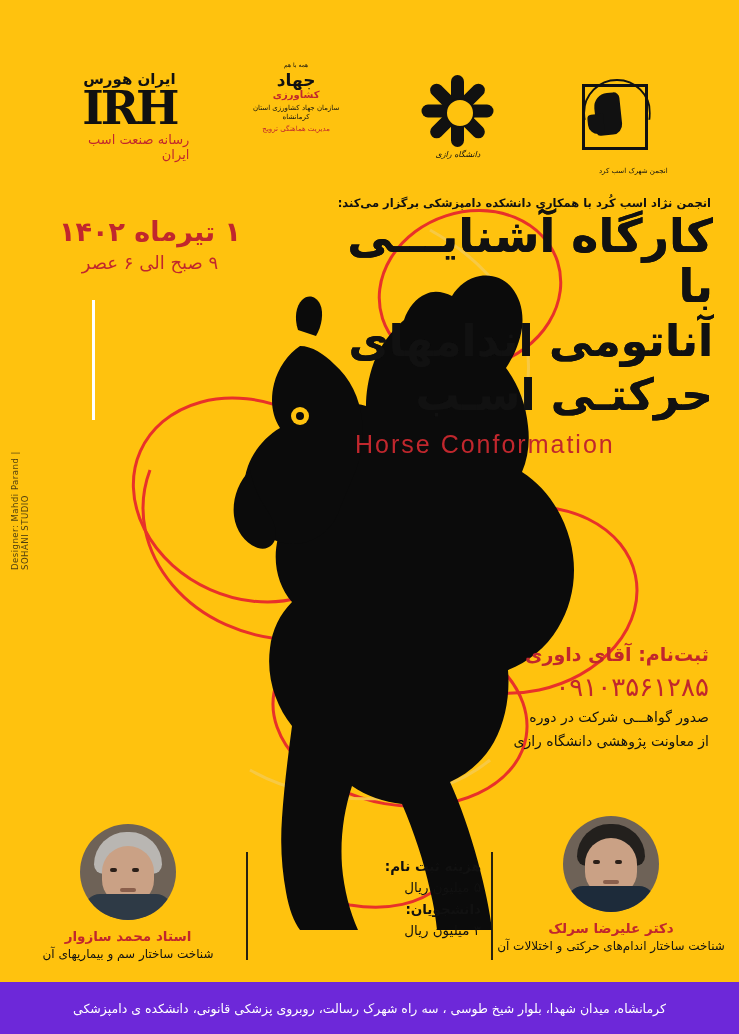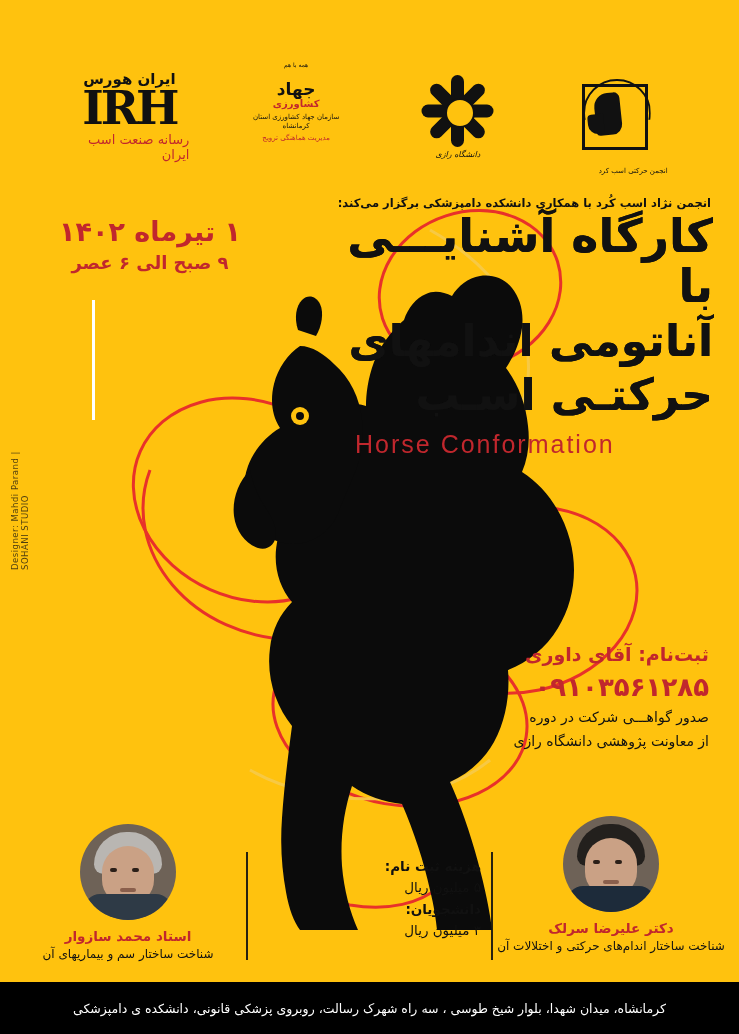--- a/index.html
+++ b/index.html
@@ -24,21 +24,21 @@
 
   
   .irh{width:120px;height:100px;display:flex;flex-direction:column;align-items:center;justify-content:center;}
   .irh .irh-fa{font-size:15px;font-weight:bold;color:#111;letter-spacing:-1px;line-height:1;}
   .irh .irh-mark{font-size:46px;font-weight:bold;color:#111;line-height:.95;letter-spacing:-3px;font-family:"DejaVu Serif","Liberation Serif",serif;}
   .irh .irh-sub{font-size:13px;color:#C1272D;margin-top:2px;}
 
   
   .jihad{width:120px;height:112px;display:flex;flex-direction:column;align-items:center;justify-content:flex-start;}
   .jihad .arc{font-size:6px;color:#111;letter-spacing:.5px;}
-  .jihad .jbox{margin-top:13px;display:flex;flex-direction:column;align-items:center;}
+  .jihad .jbox{margin-top:4px;display:flex;flex-direction:column;align-items:center;}
   .jihad .j1{font-size:17px;font-weight:bold;line-height:1;}
   .jihad .j2{font-size:10px;font-weight:bold;color:#C1272D;line-height:1.2;}
 
   
   .razi{width:110px;height:110px;display:flex;flex-direction:column;align-items:center;justify-content:center;}
   .flower{position:relative;width:74px;height:74px;}
   .flower .petal{
     position:absolute;left:50%;top:50%;width:13px;height:36px;margin-left:-6.5px;margin-top:-36px;
     background:#111;border-radius:7px 7px 2px 2px;transform-origin:50% 100%;
   }
@@ -74,34 +74,34 @@
   .t-en{
     margin-top:12px;color:#C1272D;font-size:25px;letter-spacing:2px;direction:ltr;text-align:left;
     padding-left:42px;font-family:"Liberation Sans",sans-serif;
   }
 
   
   .datebox{
     position:absolute;top:216px;left:56px;width:188px;text-align:center;color:#C1272D;
   }
   .datebox .d1{font-size:27px;font-weight:bold;line-height:1.2;}
-  .datebox .d2{font-size:18px;font-weight:bold;margin-top:4px;}
+  .datebox .d2{font-size:18px;font-weight:normal;margin-top:4px;}
   .divider-v{
     position:absolute;left:92px;top:300px;width:3px;height:120px;background:#fff;
   }
 
   
   .art{position:absolute;left:0;top:170px;width:739px;height:760px;}
 
   
   .reg{
     position:absolute;right:30px;top:640px;width:300px;text-align:right;
   }
   .reg .r1{color:#C1272D;font-size:19px;font-weight:bold;line-height:1.5;}
-  .reg .r2{color:#C1272D;font-size:26px;font-weight:bold;letter-spacing:1px;line-height:1.4;}
+  .reg .r2{color:#C1272D;font-size:26px;font-weight:normal;letter-spacing:1px;line-height:1.4;}
   .reg .r3{color:#111;font-size:14px;line-height:1.75;}
 
   
   .designer{
     position:absolute;left:10px;top:570px;width:150px;
     transform:rotate(-90deg);transform-origin:left top;
     color:#111;font-size:8.5px;direction:ltr;text-align:left;opacity:.75;
     letter-spacing:.5px;
   }
 
@@ -134,21 +134,21 @@
     position:absolute;right:258px;bottom:92px;width:220px;text-align:right;color:#111;
   }
   .fees .fl{font-size:13.5px;font-weight:bold;line-height:1.6;}
   .fees .fv{font-size:13.5px;line-height:1.6;}
 
   .divider-b1{position:absolute;right:246px;bottom:74px;width:2px;height:108px;background:#111;opacity:.9;}
   .divider-b2{position:absolute;left:246px;bottom:74px;width:2px;height:108px;background:#111;opacity:.9;}
 
   
   .footer{
-    position:absolute;left:0;bottom:0;width:739px;height:52px;background:#000000;
+    position:absolute;left:0;bottom:0;width:739px;height:52px;background:#6d28d9;
     display:flex;align-items:center;justify-content:center;
   }
   .footer span{color:#fff;font-size:12.5px;}
 </style>
 </head>
 <body>
 
 <div id="poster">
 
   <div class="logos">
@@ -182,21 +182,21 @@
         <div class="core"></div>
       </div>
       <div class="cap">دانشگاه رازی</div>
     </div>
 
     <div class="logo assoc">
       <div class="sq">
         <div class="hh"></div>
         <div class="ring"></div>
       </div>
-      <div class="cap">انجمن حرکتی اسب کرد</div>
+      <div class="cap">انجمن شهرک اسب کرد</div>
     </div>
 
   </div>
 
   <svg class="art" viewBox="0 0 739 760" aria-hidden="true">
     <g fill="none" stroke="#E8312A" stroke-width="3">
       <ellipse cx="470" cy="120" rx="92" ry="78" transform="rotate(-18 470 120)"></ellipse>
       <ellipse cx="250" cy="330" rx="120" ry="98" transform="rotate(24 250 330)"></ellipse>
       <ellipse cx="520" cy="430" rx="118" ry="92" transform="rotate(-12 520 430)"></ellipse>
       <ellipse cx="400" cy="545" rx="128" ry="90" transform="rotate(10 400 545)"></ellipse>

